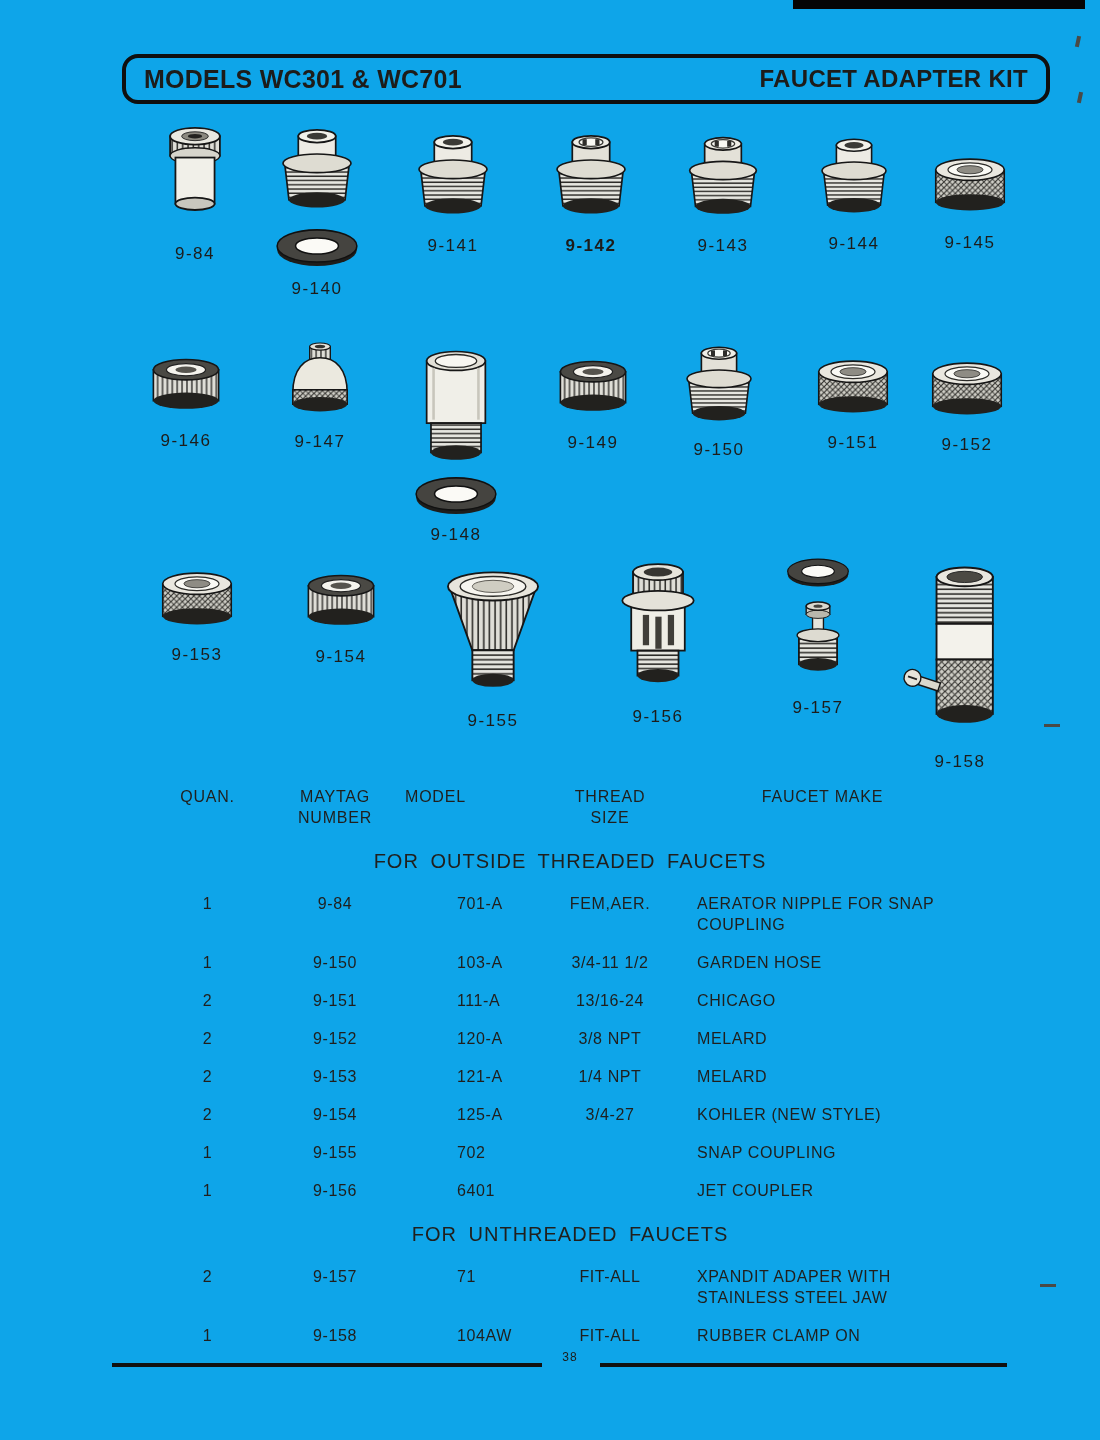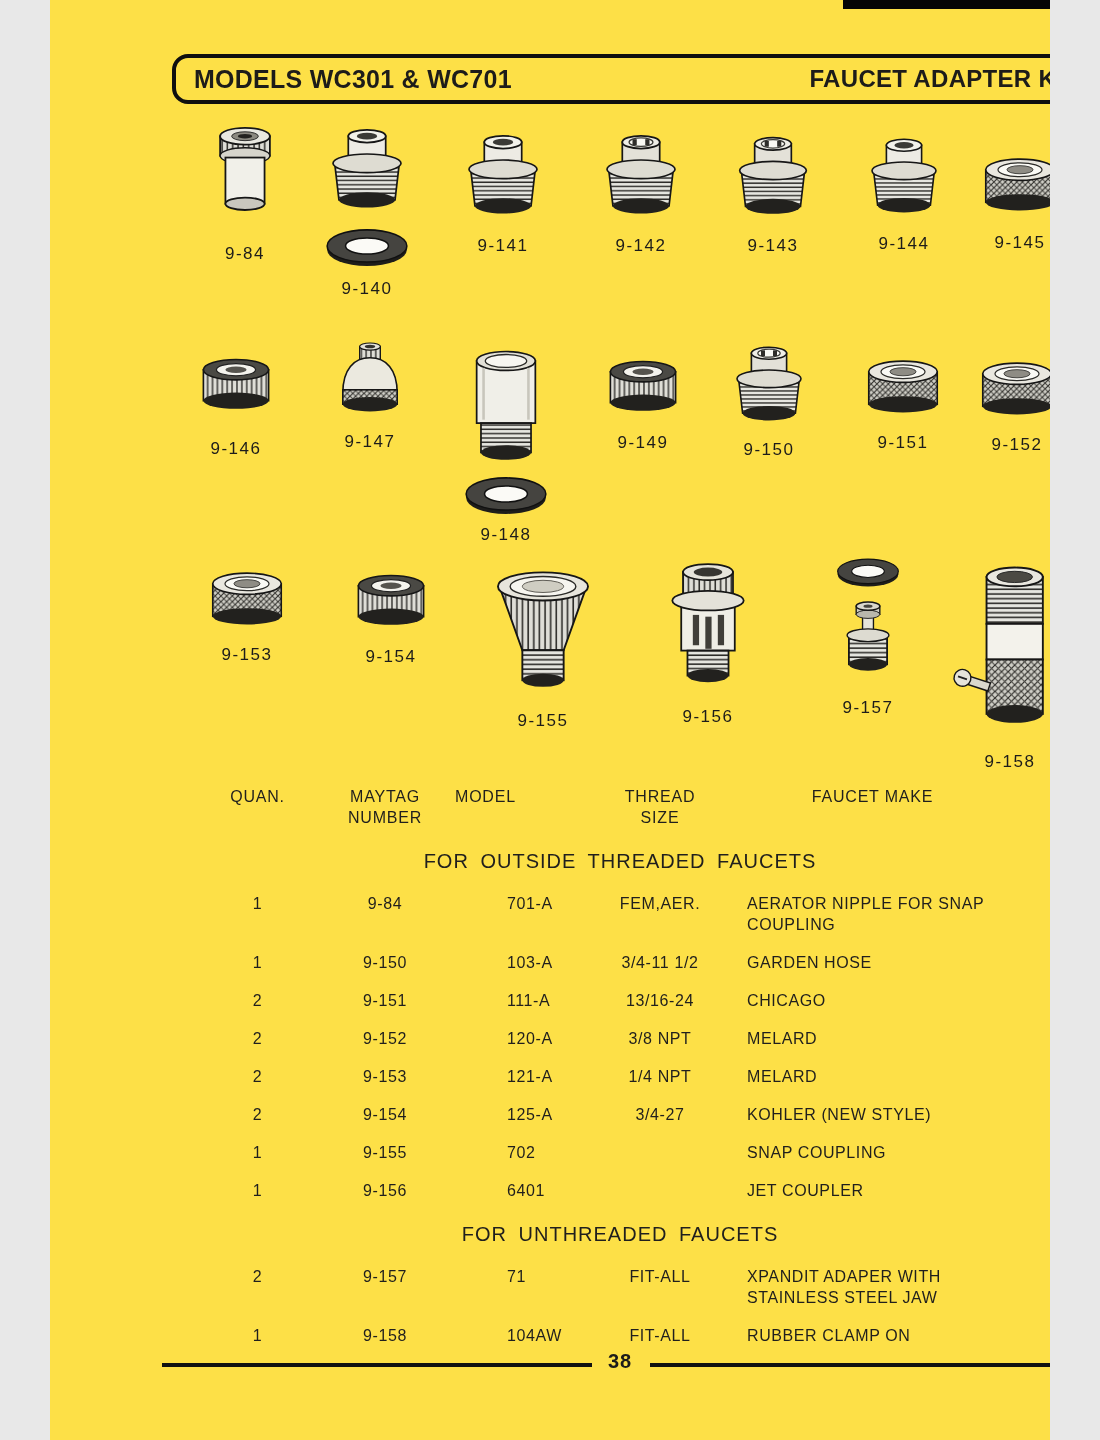--- a/index.html
+++ b/index.html
@@ -1,18 +1,18 @@
 <!DOCTYPE html>
 <html><head>
 <meta charset="utf-8">
 <style>
   html,body{margin:0;padding:0;background:#e8e8e8;}
   .page{
-    position:relative;width:1000px;height:1440px;margin:0 auto;
-    background:#fde047;overflow:hidden;
+    position:relative;width:1100px;height:1440px;margin:0 auto;
+    background:#0ea5e9;overflow:hidden;
     font-family:"Liberation Sans",sans-serif;color:#1d1c1a;
   }
   
   .top-bar{position:absolute;left:793px;top:0;width:292px;height:9px;background:#050505;}
   .scan-mark{position:absolute;background:#4a4a46;}
 
   
   .header-box{
     position:absolute;left:122px;top:54px;width:884px;height:42px;
     border:4px solid #0f0f0f;border-radius:16px;
@@ -37,21 +37,21 @@
   .t-head .c-model{padding-left:0;}
   .t-head .c-make{text-align:center;padding-left:0;max-width:none;}
   .hw{display:block;max-width:92px;margin:0 auto;}
   .t-section-title{
     text-align:center;font-size:20px;letter-spacing:1px;word-spacing:5px;
     margin:22px 0 20px;padding-left:30px;color:#201f1d;
   }
 
   
   .footer-line{position:absolute;height:4px;background:#111;top:1363px;}
-  .page-number{position:absolute;top:1350px;left:540px;width:60px;text-align:center;font-weight:bold;font-size:20px;letter-spacing:1px;}
+  .page-number{position:absolute;top:1350px;left:540px;width:60px;text-align:center;font-weight:normal;font-size:12px;letter-spacing:1px;}
 </style>
 </head>
 <body>
 
 <div class="page">
 
   <svg width="0" height="0" style="position:absolute">
     <defs>
       <pattern id="pat-threads" width="8" height="5" patternUnits="userSpaceOnUse">
         <rect width="8" height="5" fill="#e6e6e0"></rect>
@@ -215,21 +215,21 @@
     <figcaption class="fig-label">9-140</figcaption>
   </figure>
 
   <figure class="fig" style="left:398px;top:130px;width:110px;">
     <svg width="102" height="94">
         <use href="#sym-adapter-a"></use>
       </svg>
     <figcaption class="fig-label" style="margin-top:12px;">9-141</figcaption>
   </figure>
 
-  <figure class="fig" style="left:536px;top:130px;width:110px;">
+  <figure class="fig" style="left:536px;top:130px;width:110px;font-weight:bold;">
     <svg width="102" height="94">
         <use href="#sym-adapter-b"></use>
       </svg>
     <figcaption class="fig-label" style="margin-top:12px;">9-142</figcaption>
   </figure>
 
   <figure class="fig" style="left:668px;top:132px;width:110px;">
     <svg width="100" height="92">
         <use href="#sym-adapter-b"></use>
       </svg>
@@ -243,21 +243,21 @@
     <figcaption class="fig-label" style="margin-top:12px;">9-144</figcaption>
   </figure>
 
   <figure class="fig" style="left:918px;top:142px;width:104px;">
     <svg width="98" height="75">
         <use href="#sym-cap-knurl"></use>
       </svg>
     <figcaption class="fig-label" style="margin-top:16px;text-align:center;">9-145</figcaption>
   </figure>
 
-  <figure class="fig" style="left:134px;top:342px;width:104px;gap:8px;">
+  <figure class="fig" style="left:134px;top:342px;width:104px;">
     <svg width="98" height="75">
         <use href="#sym-cap-ribbed"></use>
       </svg>
     <figcaption class="fig-label" style="margin-top:14px;">9-146</figcaption>
   </figure>
 
   <figure class="fig" style="left:268px;top:340px;width:104px;">
     <svg width="96" height="82">
         <use href="#sym-dome"></use>
       </svg>

